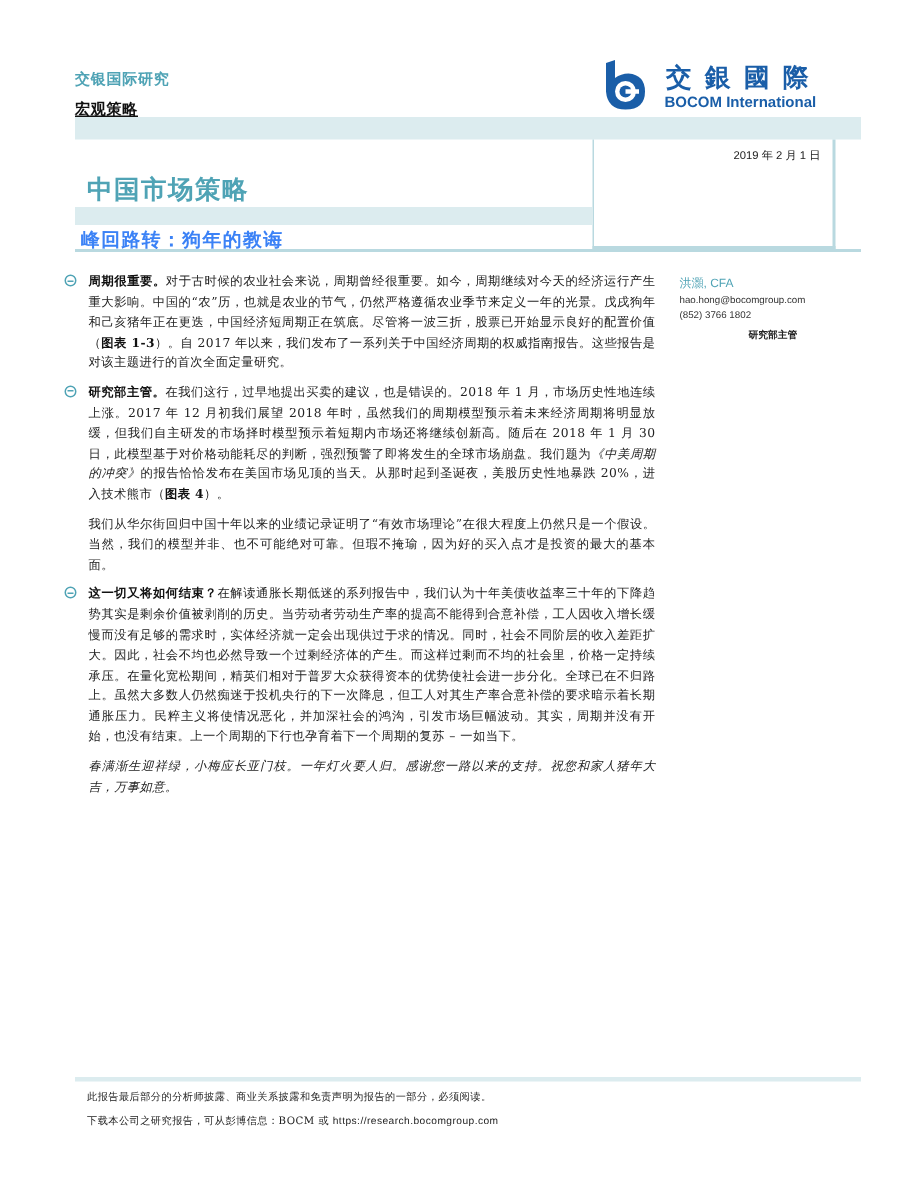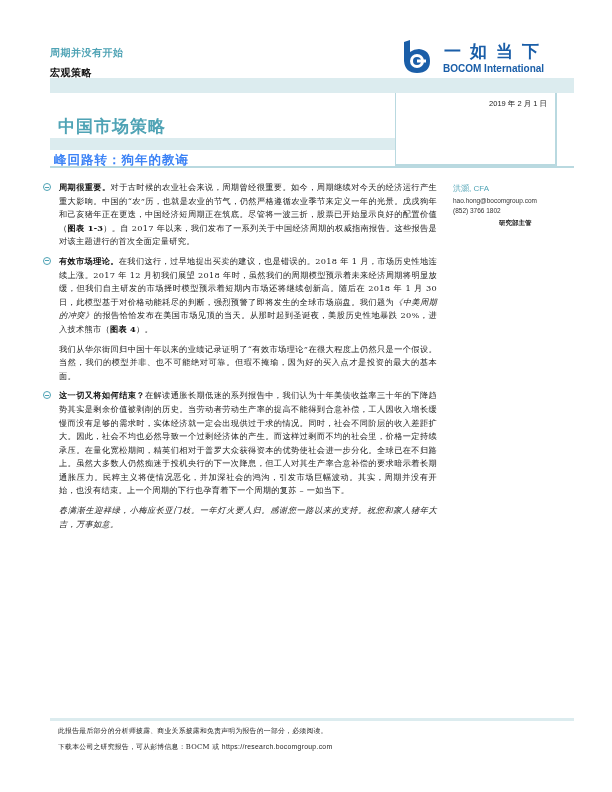--- a/index.html
+++ b/index.html
@@ -1,21 +1,21 @@
 <!DOCTYPE html>
 <html><head>
 <meta charset="utf-8">
 <style>
   * { box-sizing: border-box; margin: 0; padding: 0; }
   html, body { width: 612px; height: 792px; background: #ffffff; overflow: hidden; }
   body { position: relative; font-family: "DejaVu Serif", serif; color: #222; }
 
   .hdr-left { position: absolute; left: 50px; top: 46px; }
   .hdr-org { font-size: 10px; font-weight: bold; color: #4fa3b5; letter-spacing: 0.5px; }
-  .hdr-sub { font-size: 10px; font-weight: bold; color: #111; margin-top: 6px; letter-spacing: 0.5px; }
+  .hdr-sub { font-size: 10px; font-weight: bold; color: #111; margin-top: 6px; letter-spacing: 0.5px; text-decoration: underline; }
 
   .logo { position: absolute; left: 400px; top: 40px; width: 170px; height: 36px; }
   .logo-mark { position: absolute; left: 0; top: 0; width: 32px; height: 34px; }
   .logo-cn { position: absolute; left: 44px; top: 0px; font-size: 17px; color: #1a5ea8; letter-spacing: 9px; font-weight: bold; white-space: nowrap; }
   .logo-en { position: absolute; left: 43px; top: 23px; font-family: "Liberation Sans", sans-serif; font-size: 10px; color: #1a5ea8; font-weight: bold; white-space: nowrap; }
 
   .band-top { position: absolute; left: 50px; top: 78px; width: 524px; height: 15px; background: #dcecef; }
   .date-box { position: absolute; left: 395px; top: 93px; width: 162px; height: 73px; border-left: 1px solid #b9d9e0; border-right: 2px solid #b9d9e0; border-bottom: 2px solid #b9d9e0; }
   .date { position: absolute; right: 8px; top: 6px; font-family: "Liberation Sans", sans-serif; font-size: 7.5px; color: #222; }
 
@@ -38,32 +38,32 @@
 
   .band-foot { position: absolute; left: 50px; top: 718px; width: 524px; height: 3px; background: #dcecef; }
   .foot1 { position: absolute; left: 58px; top: 726px; font-size: 6.8px; color: #222; letter-spacing: 0.3px; }
   .foot2 { position: absolute; left: 58px; top: 742px; font-size: 6.8px; color: #222; letter-spacing: 0.3px; }
   .foot2 .url { font-family: "Liberation Sans", sans-serif; }
 </style>
 </head>
 <body>
 
 <div class="hdr-left">
-  <div class="hdr-org">周期并没有开始</div>
+  <div class="hdr-org">交银国际研究</div>
   <div class="hdr-sub">宏观策略</div>
 </div>
 
 <div class="logo">
   <svg class="logo-mark" viewBox="0 0 32 34">
     <path d="M4 2 L10 0 L10 12 Q14 9 19 9 Q30 10 30 21 Q30 33 17 33 Q5 33 4 21 Z" fill="#1a5ea8"></path>
     <circle cx="17" cy="21" r="7" fill="#ffffff"></circle>
     <circle cx="17" cy="21" r="4" fill="#1a5ea8"></circle>
     <rect x="17" y="19.5" width="9" height="3" fill="#ffffff"></rect>
   </svg>
-  <div class="logo-cn">一如当下</div>
+  <div class="logo-cn">交銀國際</div>
   <div class="logo-en">BOCOM International</div>
 </div>
 
 <div class="band-top"></div>
 <div class="date-box">
   <div class="date">2019 年 2 月 1 日</div>
 </div>
 
 <div class="title-cn">中国市场策略</div>
 <div class="band-mid"></div>
@@ -77,21 +77,21 @@
   <div class="side-role">研究部主管</div>
 </div>
 
 <div class="body">
   <p class="para">
     <span class="bullet"></span>
     <b>周期很重要。</b><span>对于古时候的农业社会来说，周期曾经很重要。如今，周期继续对今天的经济运行产生重大影响。中国的“农”历，也就是农业的节气，仍然严格遵循农业季节来定义一年的光景。戊戌狗年和己亥猪年正在更迭，中国经济短周期正在筑底。尽管将一波三折，股票已开始显示良好的配置价值（</span><b>图表 1-3</b><span>）。自 2017 年以来，我们发布了一系列关于中国经济周期的权威指南报告。这些报告是对该主题进行的首次全面定量研究。</span>
   </p>
   <p class="para">
     <span class="bullet"></span>
-    <b>有效市场理论。</b><span>在我们这行，过早地提出买卖的建议，也是错误的。2018 年 1 月，市场历史性地连续上涨。2017 年 12 月初我们展望 2018 年时，虽然我们的周期模型预示着未来经济周期将明显放缓，但我们自主研发的市场择时模型预示着短期内市场还将继续创新高。随后在 2018 年 1 月 30 日，此模型基于对价格动能耗尽的判断，强烈预警了即将发生的全球市场崩盘。我们题为</span><span class="italic">《中美周期的冲突》</span><span>的报告恰恰发布在美国市场见顶的当天。从那时起到圣诞夜，美股历史性地暴跌 20%，进入技术熊市（</span><b>图表 4</b><span>）。</span>
+    <b>研究部主管。</b><span>在我们这行，过早地提出买卖的建议，也是错误的。2018 年 1 月，市场历史性地连续上涨。2017 年 12 月初我们展望 2018 年时，虽然我们的周期模型预示着未来经济周期将明显放缓，但我们自主研发的市场择时模型预示着短期内市场还将继续创新高。随后在 2018 年 1 月 30 日，此模型基于对价格动能耗尽的判断，强烈预警了即将发生的全球市场崩盘。我们题为</span><span class="italic">《中美周期的冲突》</span><span>的报告恰恰发布在美国市场见顶的当天。从那时起到圣诞夜，美股历史性地暴跌 20%，进入技术熊市（</span><b>图表 4</b><span>）。</span>
   </p>
   <p class="para">我们从华尔街回归中国十年以来的业绩记录证明了“有效市场理论”在很大程度上仍然只是一个假设。当然，我们的模型并非、也不可能绝对可靠。但瑕不掩瑜，因为好的买入点才是投资的最大的基本面。</p>
   <p class="para">
     <span class="bullet"></span>
     <b>这一切又将如何结束？</b><span>在解读通胀长期低迷的系列报告中，我们认为十年美债收益率三十年的下降趋势其实是剩余价值被剥削的历史。当劳动者劳动生产率的提高不能得到合意补偿，工人因收入增长缓慢而没有足够的需求时，实体经济就一定会出现供过于求的情况。同时，社会不同阶层的收入差距扩大。因此，社会不均也必然导致一个过剩经济体的产生。而这样过剩而不均的社会里，价格一定持续承压。在量化宽松期间，精英们相对于普罗大众获得资本的优势使社会进一步分化。全球已在不归路上。虽然大多数人仍然痴迷于投机央行的下一次降息，但工人对其生产率合意补偿的要求暗示着长期通胀压力。民粹主义将使情况恶化，并加深社会的鸿沟，引发市场巨幅波动。其实，周期并没有开始，也没有结束。上一个周期的下行也孕育着下一个周期的复苏 – 一如当下。</span>
   </p>
   <p class="para italic">春满渐生迎祥绿，小梅应长亚门枝。一年灯火要人归。感谢您一路以来的支持。祝您和家人猪年大吉，万事如意。</p>
 </div>
 
 <div class="band-foot"></div>

